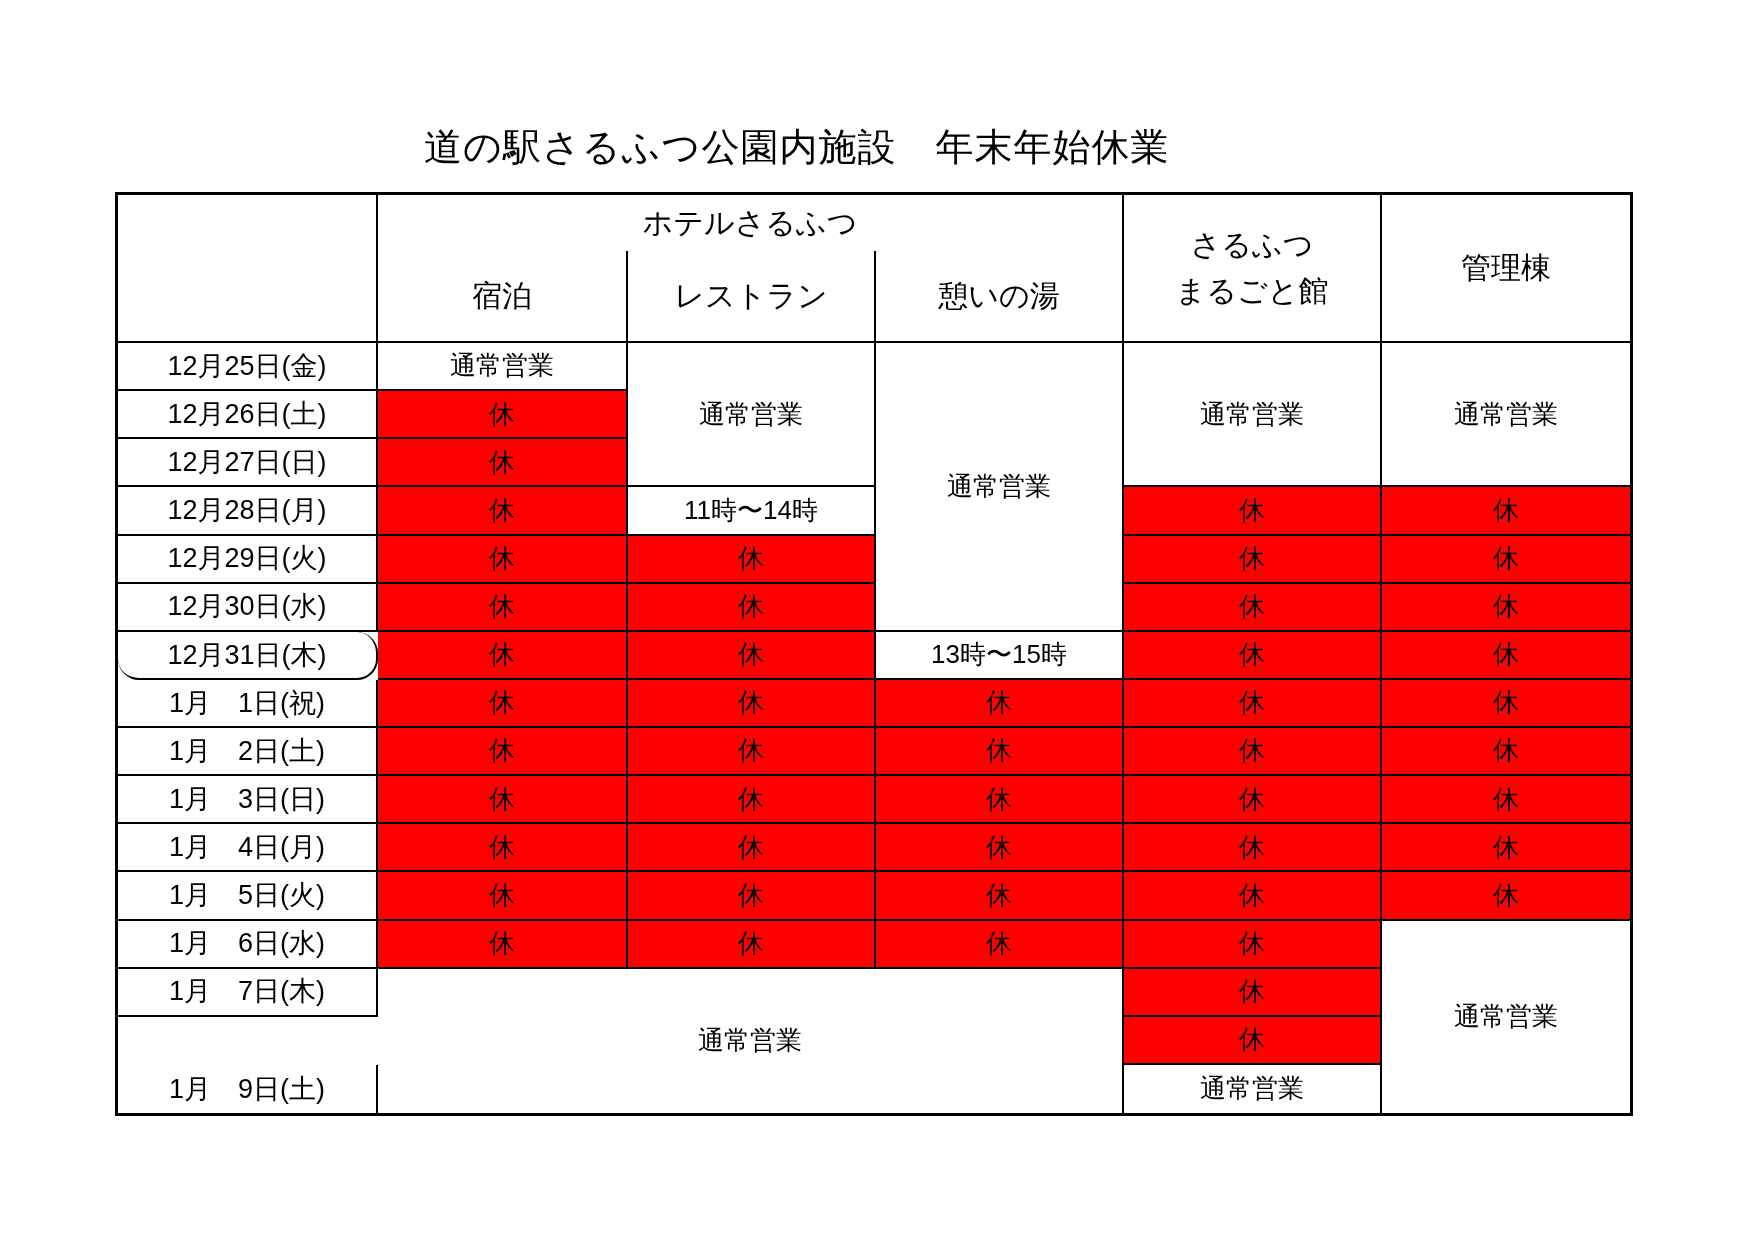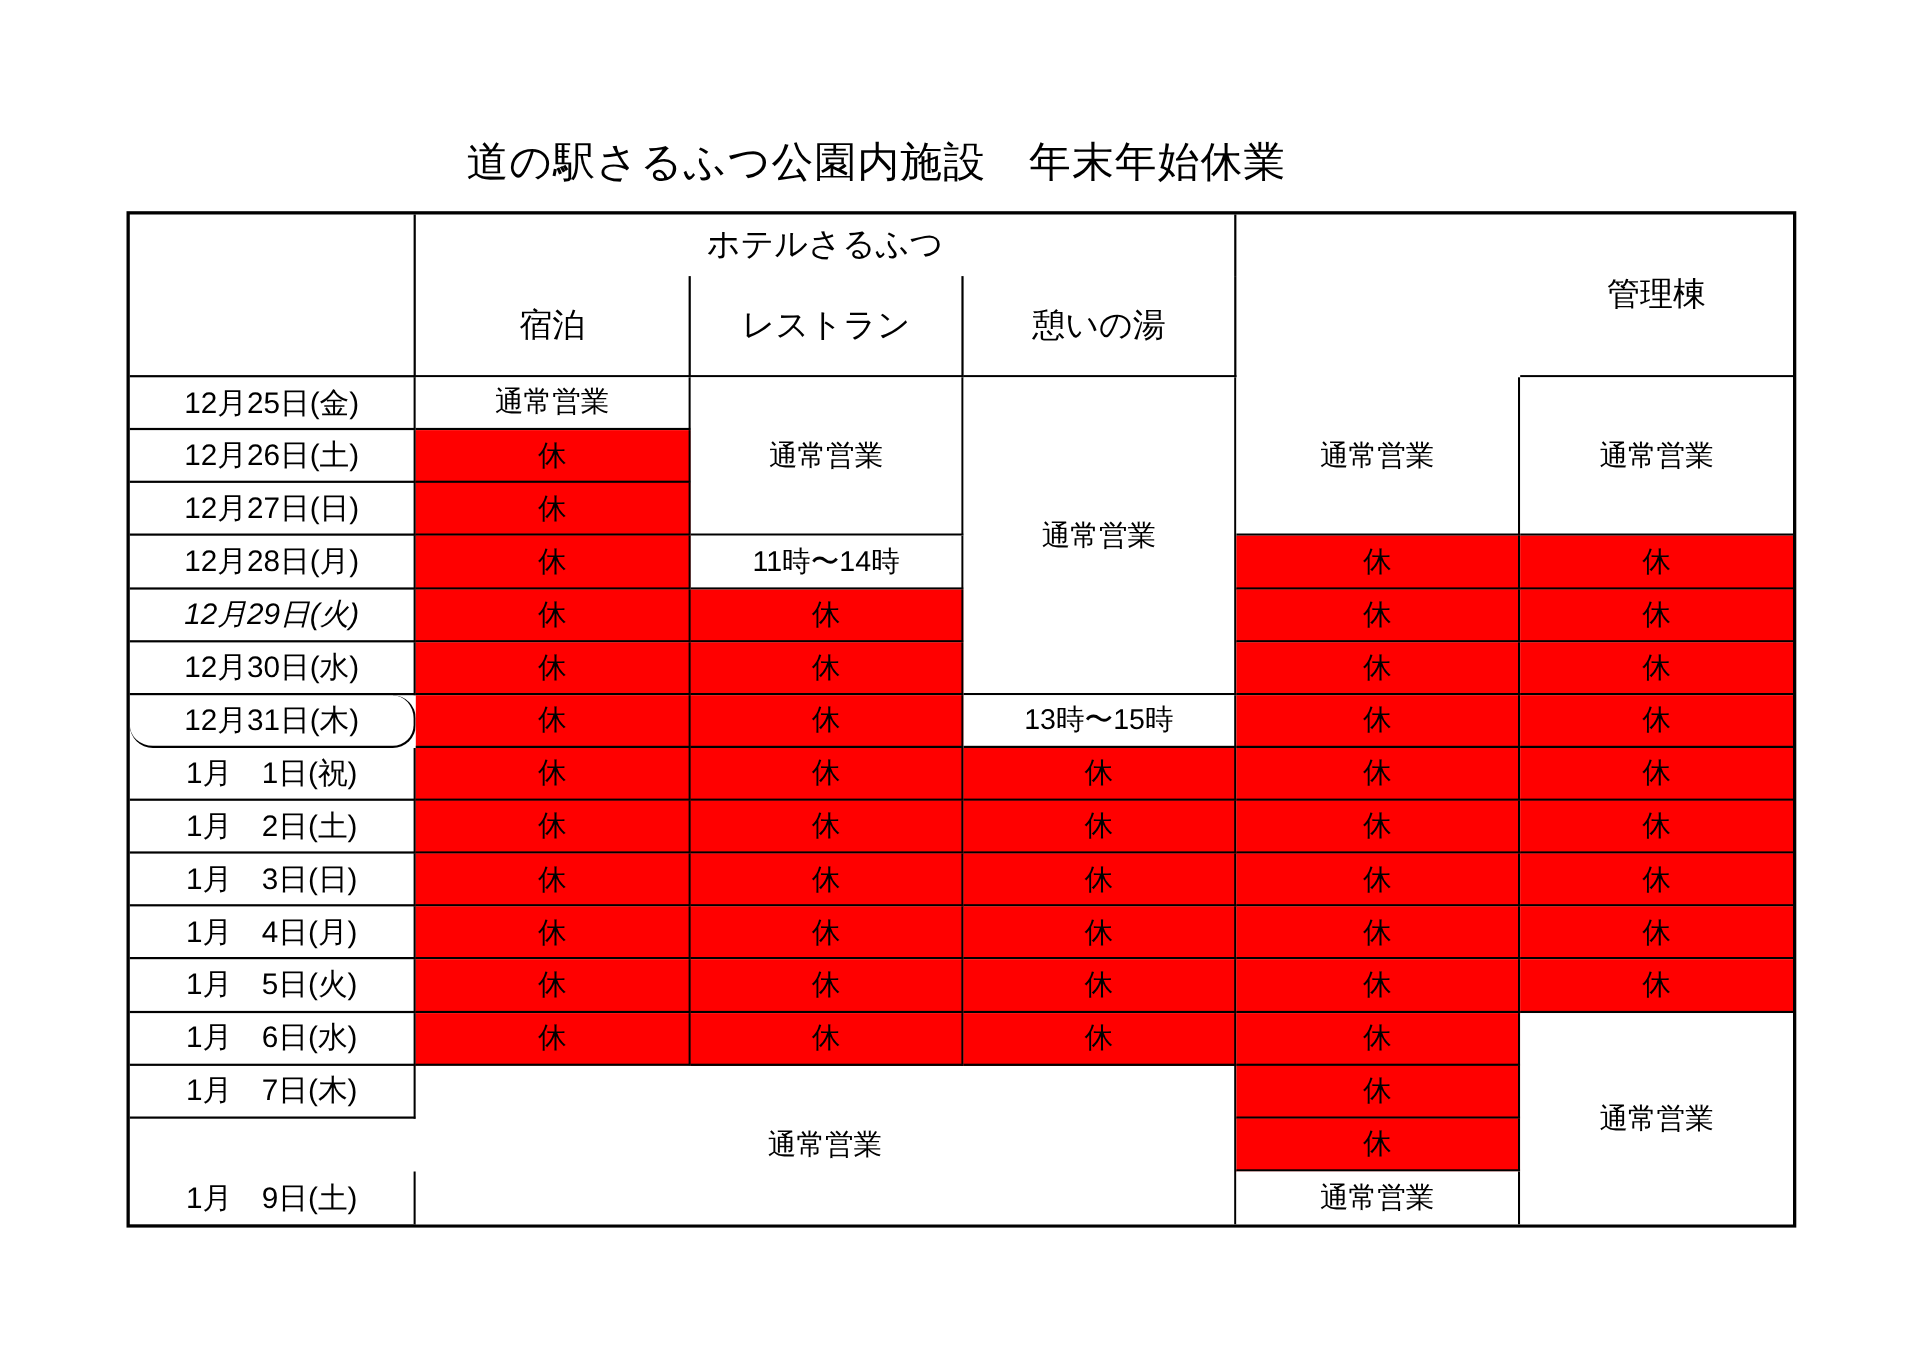--- a/index.html
+++ b/index.html
@@ -63,27 +63,31 @@
 
 <div class="screen">
   <div class="title">道の駅さるふつ公園内施設　年末年始休業</div>
 
   <div class="schedule-table">
     <div class="cell header-cell corner-cell"></div>
     <div class="cell header-cell hotel-group-cell no-bottom">ホテルさるふつ</div>
     <div class="cell header-cell sub-shukuhaku">宿泊</div>
     <div class="cell header-cell sub-restaurant">レストラン</div>
     <div class="cell header-cell sub-bath">憩いの湯</div>
+    <div class="cell header-cell marugoto-cell">
+      <span>さるふつ</span>
+      <span>まるごと館</span>
+    </div>
     <div class="cell header-cell kanri-cell last-col">管理棟</div>
 
   <div class="cell date-cell" style="grid-area: 3 / 1;">12月25日(金)</div>
       <div class="cell date-cell" style="grid-area: 4 / 1;">12月26日(土)</div>
       <div class="cell date-cell" style="grid-area: 5 / 1;">12月27日(日)</div>
       <div class="cell date-cell" style="grid-area: 6 / 1;">12月28日(月)</div>
-      <div class="cell date-cell" style="grid-area: 7 / 1; font-style: italic;">12月29日(火)</div>
+      <div class="cell date-cell" style="grid-area: 7 / 1;">12月29日(火)</div>
       <div class="cell date-cell" style="grid-area: 8 / 1;">12月30日(水)</div>
       <div class="cell date-cell" style="grid-area: 9 / 1; border-radius: 21px;">12月31日(木)</div>
       <div class="cell date-cell" style="grid-area: 10 / 1;">1月　1日(祝)</div>
       <div class="cell date-cell" style="grid-area: 11 / 1;">1月　2日(土)</div>
       <div class="cell date-cell" style="grid-area: 12 / 1;">1月　3日(日)</div>
       <div class="cell date-cell" style="grid-area: 13 / 1;">1月　4日(月)</div>
       <div class="cell date-cell" style="grid-area: 14 / 1;">1月　5日(火)</div>
       <div class="cell date-cell" style="grid-area: 15 / 1;">1月　6日(水)</div>
       <div class="cell date-cell" style="grid-area: 16 / 1;">1月　7日(木)</div>
       <div class="cell date-cell last-row" style="grid-area: 18 / 1;">1月　9日(土)</div>

